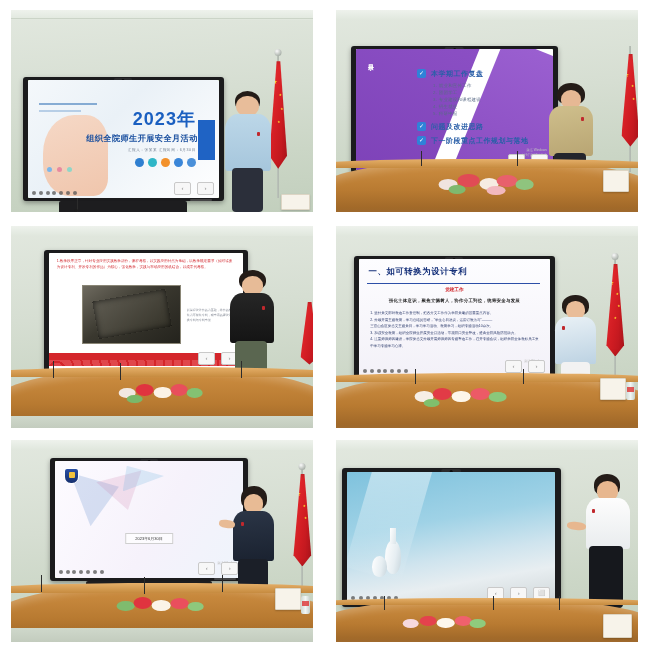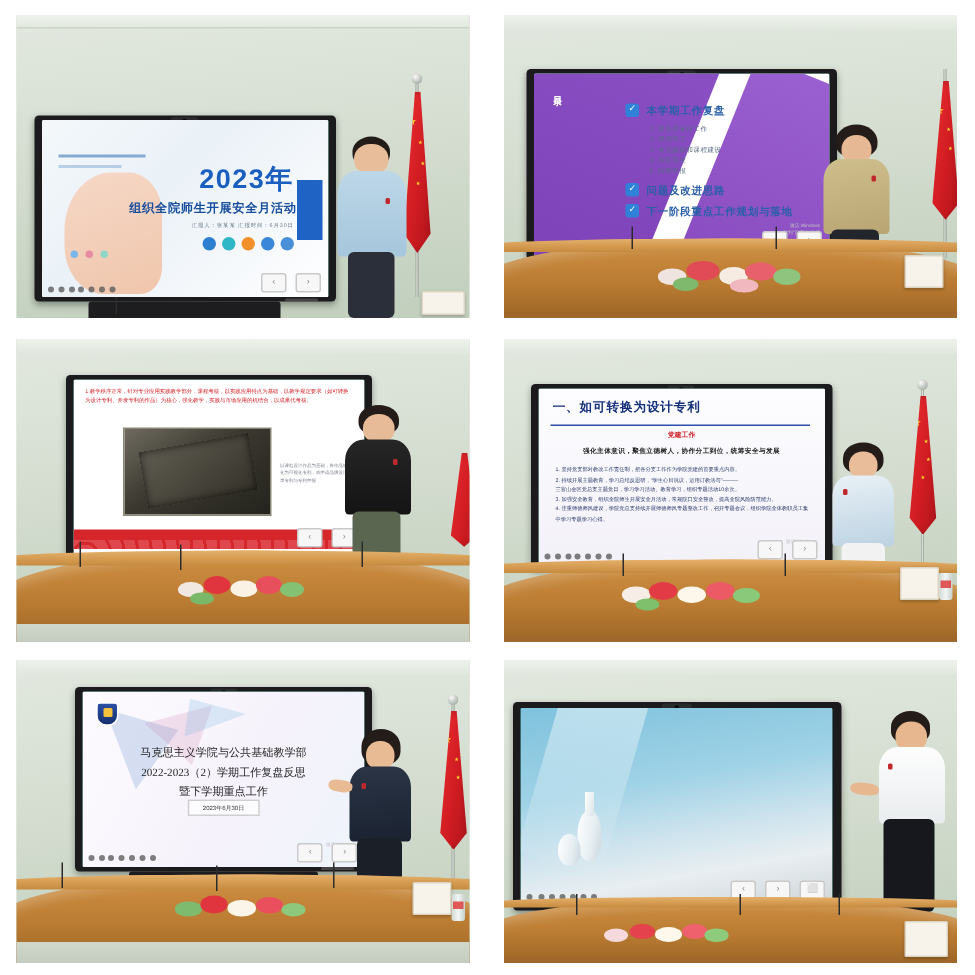--- a/index.html
+++ b/index.html
@@ -19,21 +19,21 @@
   .tv-inner{position:absolute;inset:2.4%;background:#111;border-radius:1px;overflow:hidden;}
   .tv-cam{position:absolute;top:.7%;left:50%;width:9%;height:2.4%;
           transform:translateX(-50%);background:#2a2a2c;border-radius:2px;}
   .tv-cam:after{content:"";position:absolute;left:50%;top:38%;width:3px;height:3px;
           transform:translateX(-50%);border-radius:50%;background:#0a0a0a;}
   .tv-brand{position:absolute;bottom:.4%;right:6%;width:11%;height:1.6%;
           background:rgba(120,120,120,.45);border-radius:1px;}
   .stand{position:absolute;left:18%;bottom:-14%;width:64%;height:14%;background:#1d1d1f;border-radius:2px;}
   .stand-leg{position:absolute;left:10%;bottom:-20%;width:80%;height:6%;background:#2a2a2c;border-radius:2px;}
   
-  .screen{position:absolute;inset:0;background:#5eead4;}
+  .screen{position:absolute;inset:0;background:#84cc16;}
   .toolbar{position:absolute;left:2%;bottom:2%;display:flex;gap:4.5%;align-items:center;
            width:34%;height:5%;opacity:.75;}
   .tb-dot{width:4px;height:4px;border-radius:50%;background:#555;flex:0 0 auto;}
   .navbar{position:absolute;right:2.5%;bottom:2.5%;display:flex;gap:6px;align-items:center;}
   .nav-btn{width:15px;height:11px;border:1px solid #c9c9c9;background:#f7f7f7;border-radius:2px;
            font-size:6px;line-height:10px;text-align:center;color:#888;}
   .wm{position:absolute;right:3%;bottom:10%;font-size:3.2px;color:#c2c2c2;text-align:right;line-height:1.5;}
   
   .flag{position:absolute;}
   .flag-pole{position:absolute;left:50%;top:0;width:2px;height:100%;
@@ -481,25 +481,20 @@
 
       <div class="tv" style="left:13%;top:9%;width:61%;height:54%;">
         <div class="tv-cam"></div>
         <div class="tv-inner">
           <div class="screen">
             <div class="s5">
               <div class="s5-poly" style="left:8%;top:10%;width:26%;height:46%;clip-path:polygon(0 0,100% 26%,42% 100%);background:rgba(80,130,200,.22)"></div>
               <div class="s5-poly" style="left:22%;top:8%;width:24%;height:34%;clip-path:polygon(0 30%,100% 0,70% 100%);background:rgba(200,110,160,.18)"></div>
               <div class="s5-poly" style="left:36%;top:4%;width:22%;height:22%;clip-path:polygon(10% 0,100% 40%,0 100%);background:rgba(90,170,220,.2)"></div>
               <div class="s5-logo"></div>
-              <div class="s5-ttl">
-                <div>马克思主义学院与公共基础教学部</div>
-                <div>2022-2023（2）学期工作复盘反思</div>
-                <div>暨下学期重点工作</div>
-              </div>
               <div class="s5-date">2023年6月30日</div>
               <div class="wm">激活 Windows</div>
             </div>
             <div class="toolbar">
               <span class="tb-dot"></span>
               <span class="tb-dot"></span>
               <span class="tb-dot"></span>
               <span class="tb-dot"></span>
               <span class="tb-dot"></span>
               <span class="tb-dot"></span>

